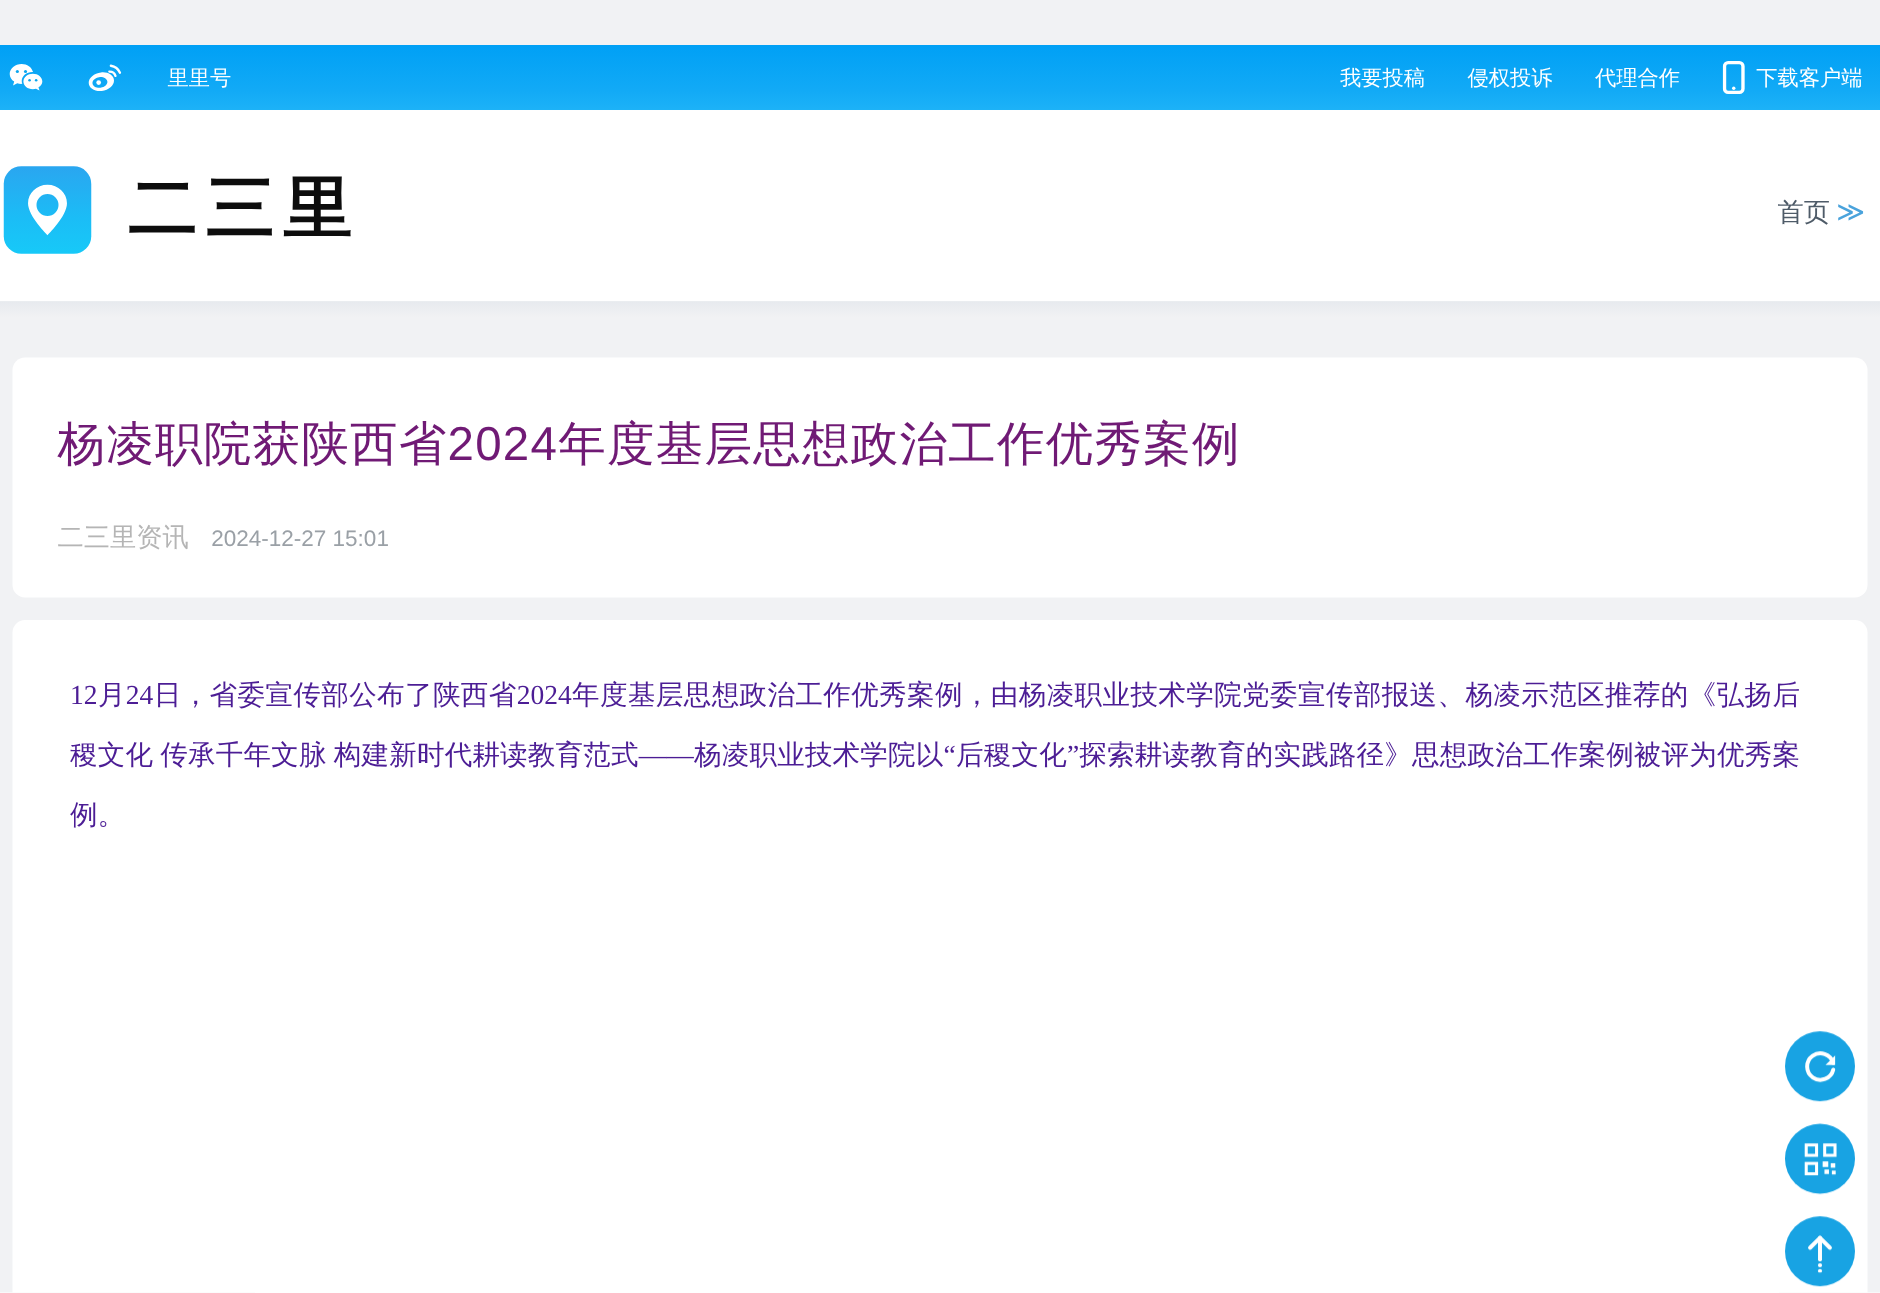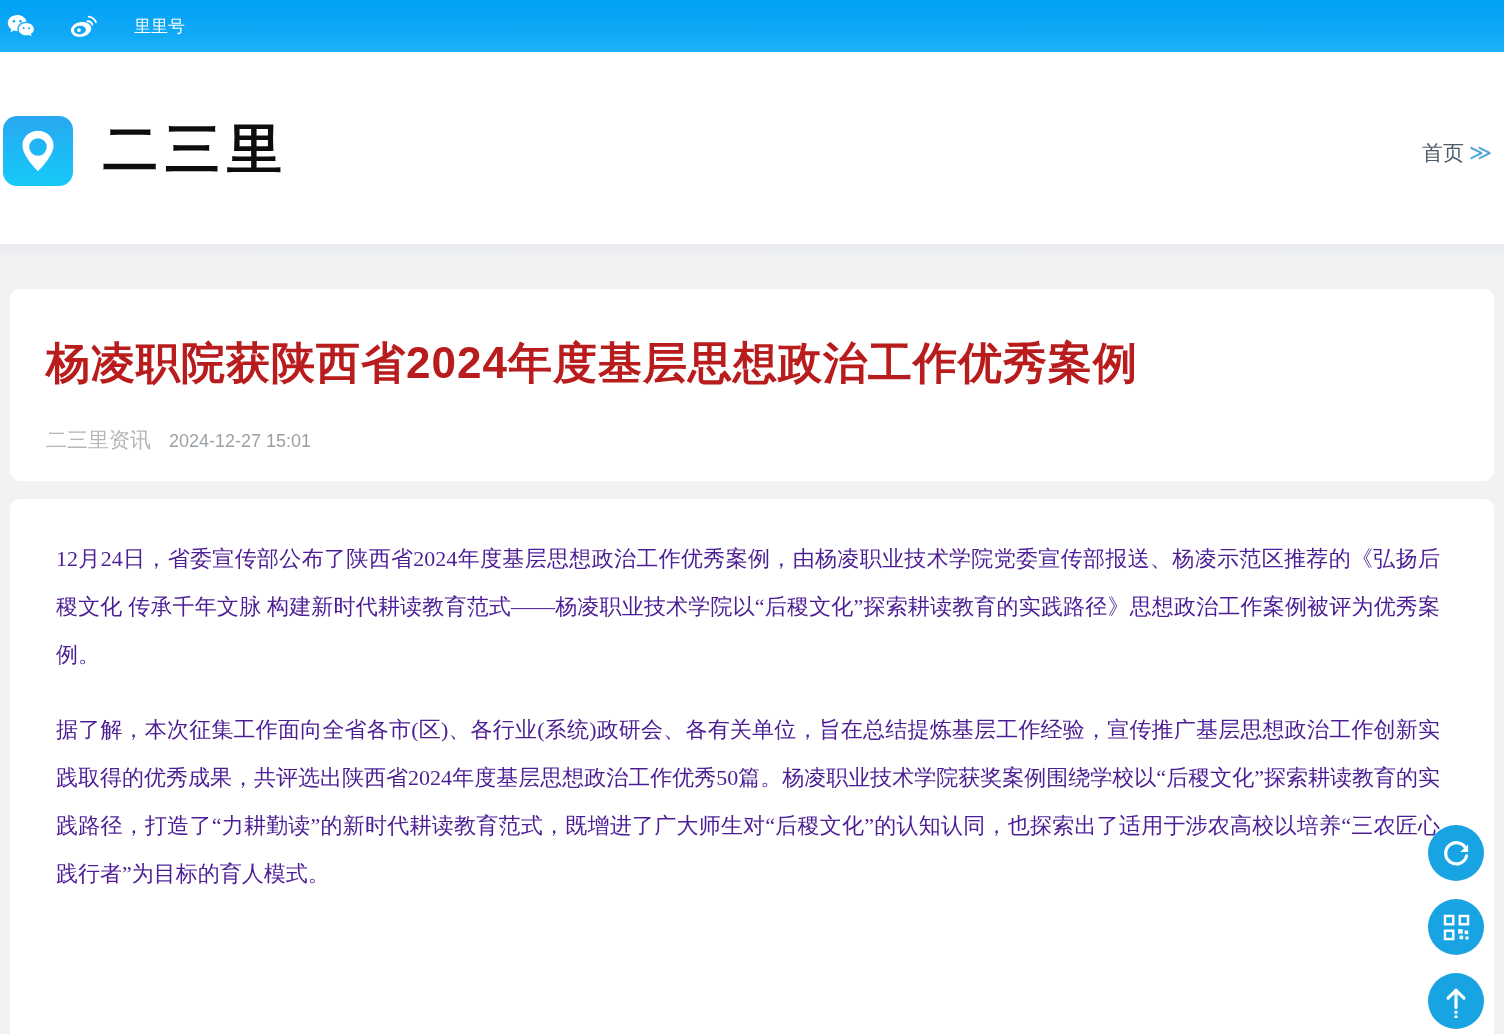--- a/index.html
+++ b/index.html
@@ -11,31 +11,32 @@
 
   
   .topbar {
     height: 52px;
     background: linear-gradient(180deg, #00a0f5 0%, #12aaf6 70%, #1db2f7 100%);
     display: flex;
     align-items: center;
     justify-content: space-between;
     padding: 0 14px 0 6px;
     color: #fff;
+    margin-top: 36px;
   }
   .topbar-left { display: flex; align-items: center; }
   .topbar-left .sns { display: flex; align-items: center; cursor: pointer; }
   .topbar-left .sns + .sns { margin-left: 32px; }
   .channel-link { margin-left: 36px; font-size: 17px; color: #fff; cursor: pointer; text-decoration: none; }
   .topbar-right { display: flex; align-items: center; gap: 34px; }
   .topbar-right a { color: #fff; font-size: 17px; text-decoration: none; cursor: pointer; display: flex; align-items: center; gap: 9px; }
 
   
   .brandbar {
-    height: 192px;
+    height: 153px;
     background: #ffffff;
     display: flex;
     align-items: center;
     padding: 0 12px 0 3px;
   }
   .logo-mark {
     width: 70px; height: 70px;
     border-radius: 14px;
     background: linear-gradient(180deg, #2aa6f0 0%, #1bbdf6 60%, #17c9f8 100%);
     display: flex; align-items: center; justify-content: center;
@@ -66,24 +67,24 @@
 
   
   .title-card {
     margin: 0 10px;
     height: 192px;
     background: #fff;
     border-radius: 10px;
     padding: 49px 36px 0 36px;
   }
   .article-title {
-    font-size: 44px;
-    font-weight: 700;
+    font-size: 38px;
+    font-weight: 400;
     letter-spacing: 1px;
-    color: #b91c1c;
+    color: #701a75;
     line-height: 1.15;
   }
   .byline { margin-top: 37px; display: flex; align-items: baseline; gap: 18px; }
   .byline .source { font-size: 21px; color: #b5b5b5; }
   .byline .date   { font-size: 18px; color: #9aa0a6; }
 
   
   .content-card {
     margin: 18px 10px 0 10px;
     background: #fff;
@@ -138,20 +139,34 @@
     <span class="sns">
       <svg width="30" height="25" viewBox="0 0 38 32">
         <path fill="#fff" d="M16.2 10.2c-7.1.8-12.8 5.6-12.6 10.8.2 5.3 6.3 9 13.4 8.2 7.1-.8 12.7-5.7 12.5-11-.2-5.2-6.2-8.8-13.3-8zm-.4 15.6c-4.2.5-7.9-1.5-8.3-4.4-.4-3 2.7-5.9 6.9-6.4 4.2-.5 7.9 1.5 8.3 4.5.4 2.9-2.7 5.8-6.9 6.3z"></path>
         <circle fill="#fff" cx="13.8" cy="20.6" r="2.4"></circle>
         <path fill="none" stroke="#fff" stroke-width="2.4" stroke-linecap="round" d="M24.7 9.3a6.4 6.4 0 0 1 6.3 4.4"></path>
         <path fill="none" stroke="#fff" stroke-width="2.4" stroke-linecap="round" d="M26.3 3.3a12 12 0 0 1 9.3 7.2"></path>
       </svg>
     </span>
     <a class="channel-link">里里号</a>
   </div>
+  <nav class="topbar-right">
+    <a>我要投稿</a>
+    <a>侵权投诉</a>
+    <a>代理合作</a>
+    <a>
+      <span style="display:flex;">
+        <svg width="18" height="28" viewBox="0 0 20 30">
+          <rect x="1.8" y="1.8" width="16.4" height="26.4" rx="3.2" fill="none" stroke="#fff" stroke-width="3"></rect>
+          <circle cx="10" cy="24.6" r="1.5" fill="#fff"></circle>
+        </svg>
+      </span>
+      <span>下载客户端</span>
+    </a>
+  </nav>
 </header>
 
 <div class="brandbar">
   <div class="logo-mark">
     <span style="display:flex;">
       <svg width="44" height="46" viewBox="0 0 48 50">
         <path fill="#ffffff" fill-rule="evenodd" d="M24 3C14.6 3 7 10.2 7 19.2 7 30.5 24 47 24 47s17-16.5 17-27.8C41 10.2 33.4 3 24 3zm0 27.3a9.6 9.6 0 1 1 0-19.2 9.6 9.6 0 0 1 0 19.2z"></path>
       </svg>
     </span>
   </div>
@@ -168,21 +183,20 @@
   <section class="title-card">
     <h1 class="article-title">杨凌职院获陕西省2024年度基层思想政治工作优秀案例</h1>
     <div class="byline">
       <span class="source">二三里资讯</span>
       <span class="date">2024-12-27 15:01</span>
     </div>
   </section>
 
   <section class="content-card">
     <p>12月24日，省委宣传部公布了陕西省2024年度基层思想政治工作优秀案例，由杨凌职业技术学院党委宣传部报送、杨凌示范区推荐的《弘扬后稷文化 传承千年文脉 构建新时代耕读教育范式——杨凌职业技术学院以“后稷文化”探索耕读教育的实践路径》思想政治工作案例被评为优秀案例。</p>
-    <p>据了解，本次征集工作面向全省各市(区)、各行业(系统)政研会、各有关单位，旨在总结提炼基层工作经验，宣传推广基层思想政治工作创新实践取得的优秀成果，共评选出陕西省2024年度基层思想政治工作优秀50篇。杨凌职业技术学院获奖案例围绕学校以“后稷文化”探索耕读教育的实践路径，打造了“力耕勤读”的新时代耕读教育范式，既增进了广大师生对“后稷文化”的认知认同，也探索出了适用于涉农高校以培养“三农匠心践行者”为目标的育人模式。</p>
   </section>
 </main>
 
 <div class="float-btns">
   <button class="fab">
     <span style="display:flex;">
       <svg width="30" height="30" viewBox="0 0 32 32">
         <path d="M27.2 13.2A11.3 11.3 0 1 0 27.3 19" fill="none" stroke="#fff" stroke-width="3.4" stroke-linecap="round"></path>
         <path d="M28.9 6.8v8.2h-8.2z" fill="#fff"></path>
       </svg>

